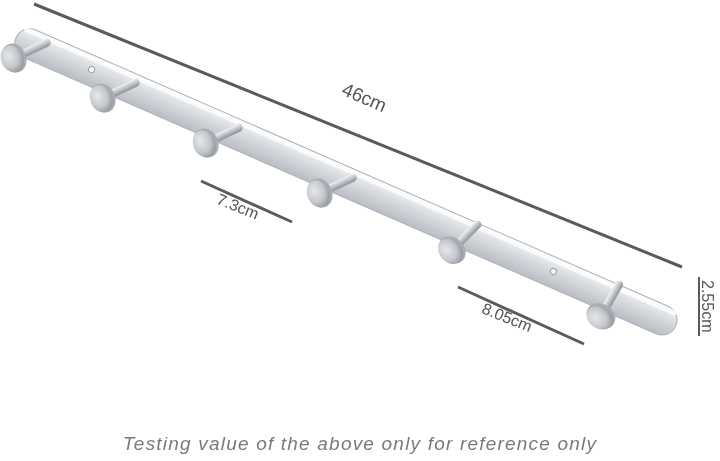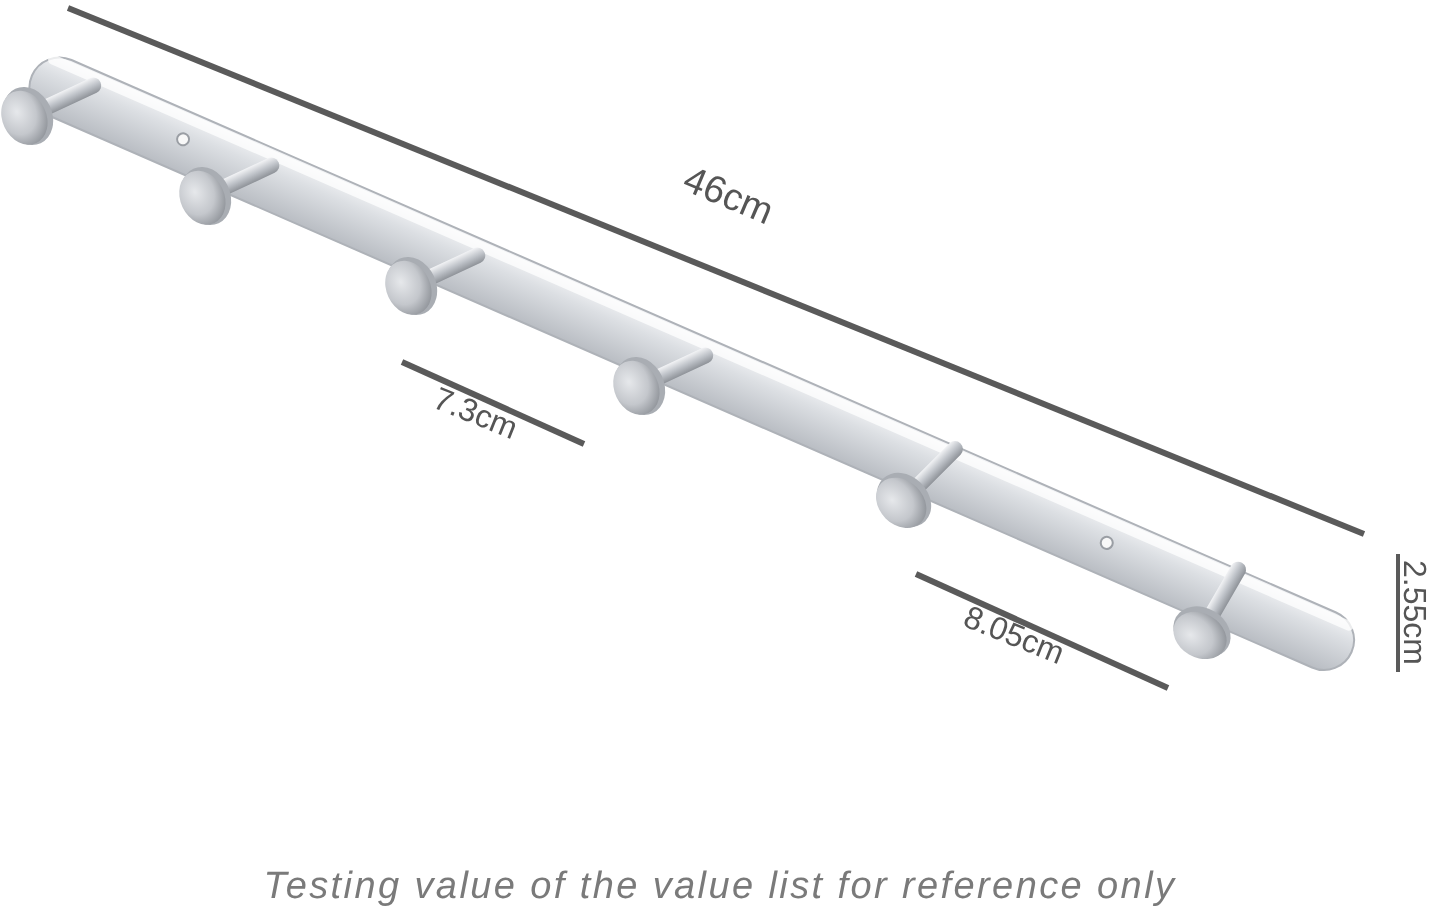--- a/index.html
+++ b/index.html
@@ -73,13 +73,13 @@
   <line x1="201" y1="181" x2="292" y2="222" stroke="#5a5a5a" stroke-width="3"></line>
   <text class="dim-label" x="211" y="213" font-size="16" transform="rotate(22 238 220)">7.3cm</text>
 
   <line x1="458" y1="287" x2="584" y2="344" stroke="#5a5a5a" stroke-width="3"></line>
   <text class="dim-label" x="476" y="323" font-size="16" transform="rotate(22 505 330)">8.05cm</text>
 
   <line x1="699" y1="277" x2="699" y2="336" stroke="#5a5a5a" stroke-width="2"></line>
   <text class="dim-label" x="702" y="280" font-size="16" transform="rotate(90 702 280)">2.55cm</text>
 </svg>
 
-<div class="caption">Testing value of the value list for reference only</div>
+<div class="caption">Testing value of the above only for reference only</div>
 
 </body></html>

